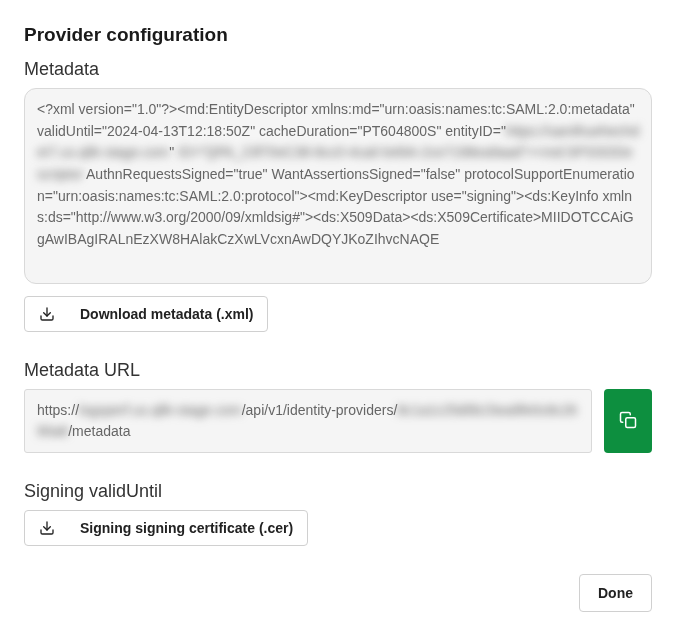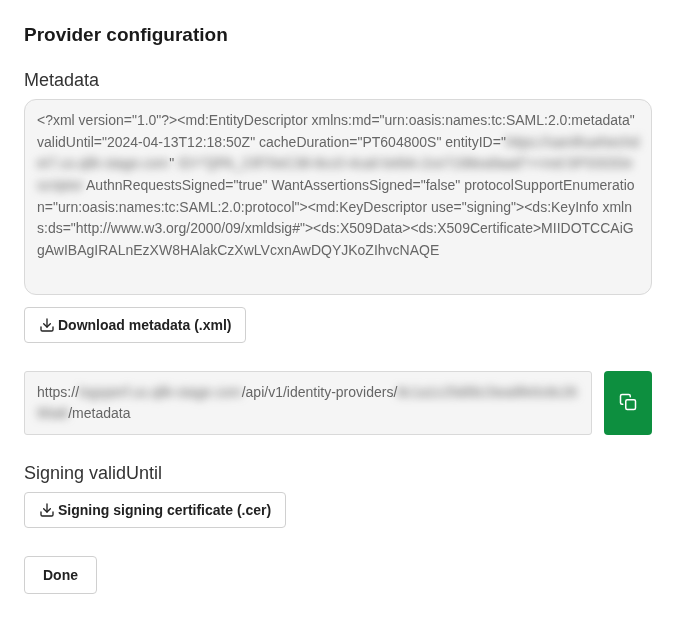--- a/index.html
+++ b/index.html
@@ -5,21 +5,21 @@
   * { box-sizing: border-box; margin: 0; padding: 0; }
   body {
     font-family: -apple-system, BlinkMacSystemFont, "Segoe UI", Helvetica, Arial, sans-serif;
     background: #fff;
     padding: 24px 24px 24px 24px;
     color: #222;
   }
   .page-title {
     font-size: 19px;
     font-weight: 700;
-    margin-bottom: 24px;
+    margin-bottom: 13px;
     color: #1a1a1a;
   }
   .section-label {
     font-size: 18px;
     font-weight: 400;
     color: #333;
     margin-bottom: 8px;
   }
   .textbox {
     width: 100%;
@@ -32,21 +32,21 @@
     line-height: 1.55;
     font-family: inherit;
     resize: none;
     overflow: hidden;
     word-break: break-all;
     height: 196px;
   }
   .btn {
     display: inline-flex;
     align-items: center;
-    gap: 3px;
+    gap: 25px;
     border: 1px solid #d0d0d0;
     background: #fff;
     border-radius: 4px;
     padding: 9px 14px;
     font-size: 14px;
     font-weight: 600;
     color: #222;
     cursor: pointer;
     font-family: inherit;
   }
@@ -78,21 +78,21 @@
     border: none;
     border-radius: 4px;
     display: flex;
     align-items: center;
     justify-content: center;
     cursor: pointer;
     color: #fff;
   }
   .footer {
     display: flex;
-    justify-content: flex-start;
+    justify-content: flex-end;
     margin-top: 18px;
   }
   .done-btn {
     border: 1px solid #d0d0d0;
     background: #fff;
     border-radius: 4px;
     padding: 10px 18px;
     font-size: 14px;
     font-weight: 600;
     color: #222;
@@ -119,20 +119,21 @@
           <path d="M21 15v4a2 2 0 0 1-2 2H5a2 2 0 0 1-2-2v-4"></path>
           <polyline points="7 10 12 15 17 10"></polyline>
           <line x1="12" y1="15" x2="12" y2="3"></line>
         </svg>
     </span>
     <span>Download metadata (.xml)</span>
   </button>
 </div>
 
 <div class="section">
+  <div class="section-label">Metadata URL</div>
   <div class="row">
     <div class="url-box"><span>https://</span><span class="blur">logsperf.us.qlik-stage.com</span><span>/api/v1/identity-providers/</span><span class="blur">8c1a1c25d0b15ea9fe0c8c2690a8</span><span>/metadata</span></div>
     <button class="copy-btn">
       <span>
         <svg width="18" height="18" viewBox="0 0 24 24" fill="none" stroke="#fff" stroke-width="2" stroke-linecap="round" stroke-linejoin="round">
             <rect x="9" y="9" width="13" height="13" rx="2"></rect>
             <path d="M5 15H4a2 2 0 0 1-2-2V4a2 2 0 0 1 2-2h9a2 2 0 0 1 2 2v1"></path>
           </svg>
       </span>
     </button>

